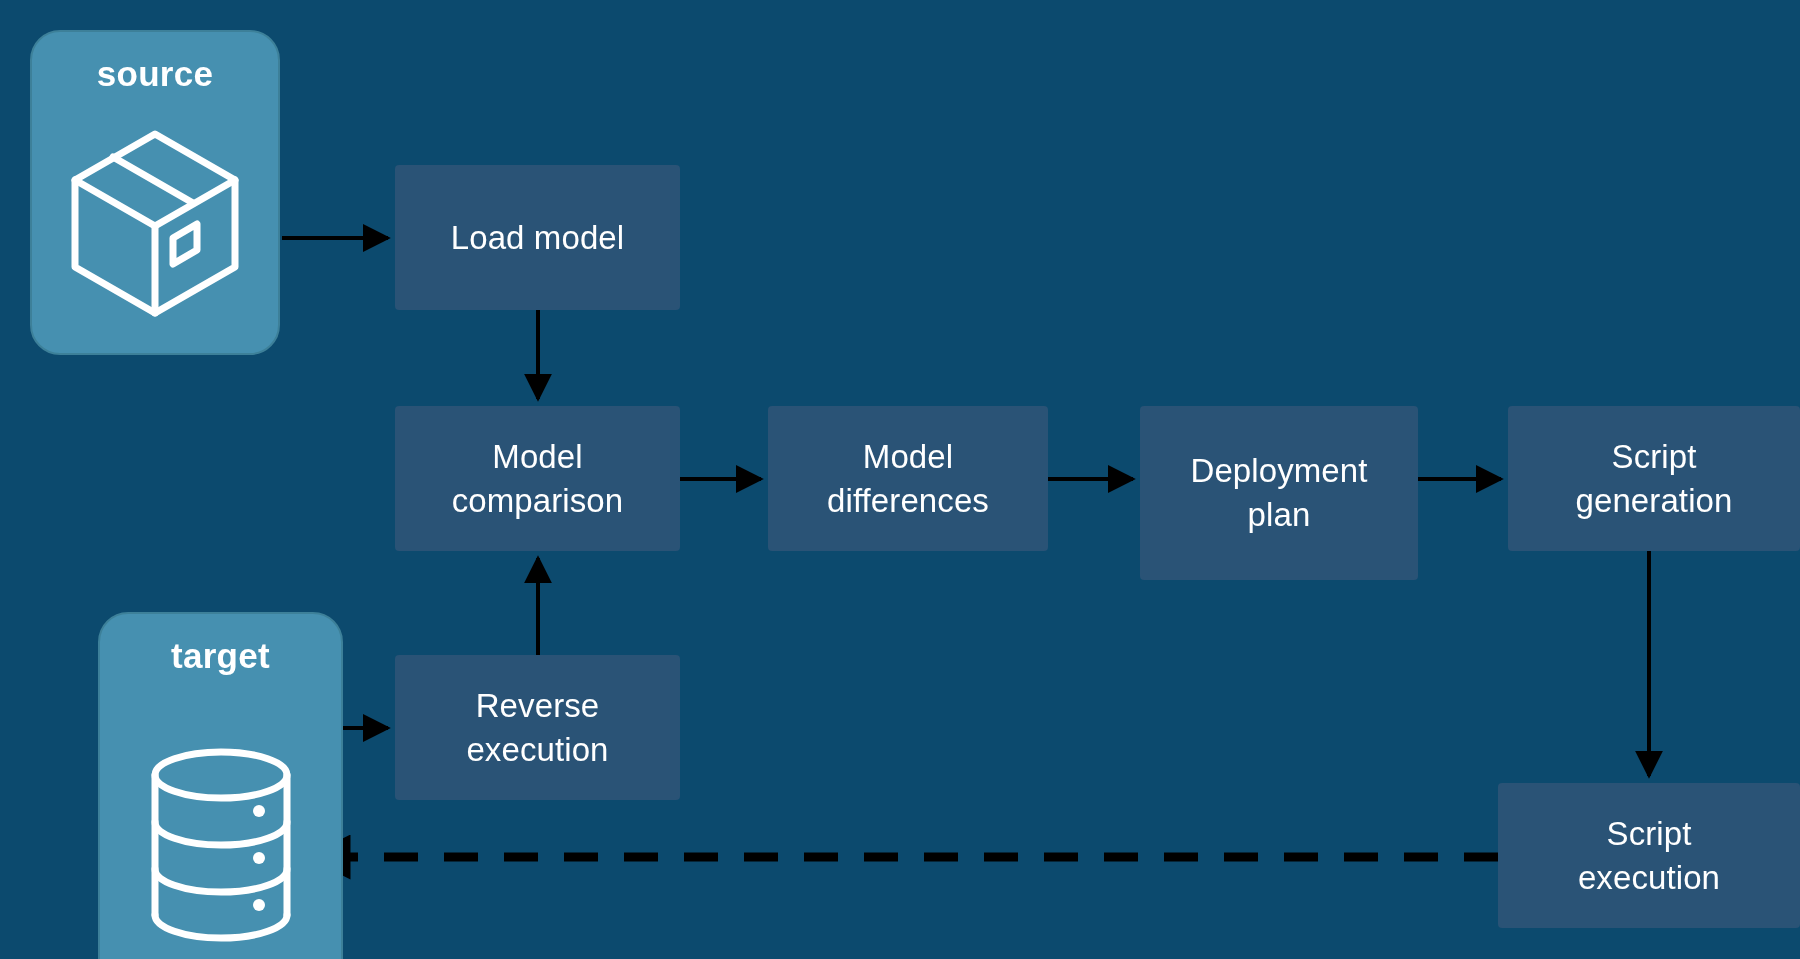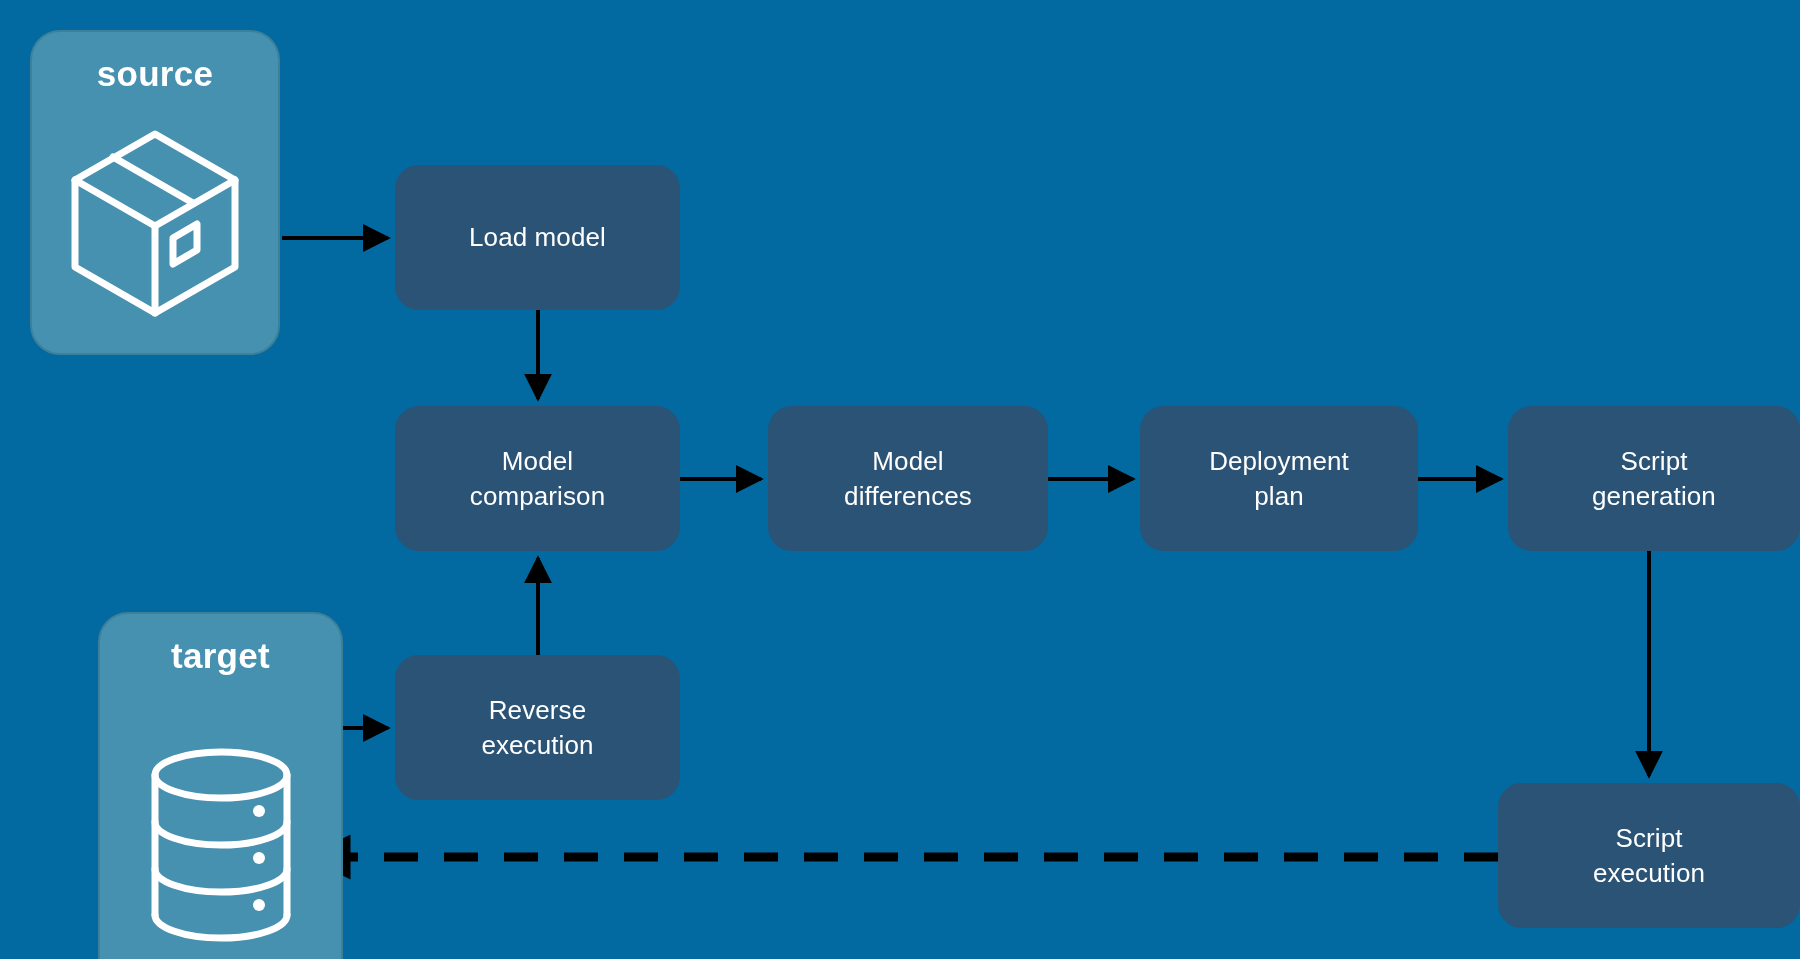--- a/index.html
+++ b/index.html
@@ -8,37 +8,37 @@
     padding: 0;
     background: #ffffff;
   }
   body {
     font-family: "Liberation Sans", sans-serif;
   }
   #canvas {
     position: relative;
     width: 1800px;
     height: 959px;
-    background: #0369a1;
+    background: #0c4a6e;
     overflow: hidden;
   }
   .node {
     position: absolute;
     box-sizing: border-box;
     display: flex;
     align-items: center;
     justify-content: center;
     text-align: center;
     color: #ffffff;
   }
   
   .process {
     background: #2a5376;
-    border-radius: 24px;
-    font-size: 26px;
+    border-radius: 4px;
+    font-size: 33px;
     line-height: 1.32;
     font-weight: 400;
     letter-spacing: 0.1px;
   }
   .process .lbl {
     white-space: pre-line;
     padding: 0 10px;
   }
   
   .endpoint {
@@ -142,21 +142,21 @@
   <div class="node process" style="left:395px; top:406px; width:285px; height:145px;">
     <span class="lbl">Model
 comparison</span>
   </div>
 
   <div class="node process" style="left:768px; top:406px; width:280px; height:145px;">
     <span class="lbl">Model
 differences</span>
   </div>
 
-  <div class="node process" style="left:1140px; top:406px; width:278px; height:145px;">
+  <div class="node process" style="left:1140px; top:406px; width:278px; height:174px;">
     <span class="lbl">Deployment
 plan</span>
   </div>
 
   <div class="node process" style="left:1508px; top:406px; width:292px; height:145px;">
     <span class="lbl">Script
 generation</span>
   </div>
 
   <div class="node process" style="left:395px; top:655px; width:285px; height:145px;">

